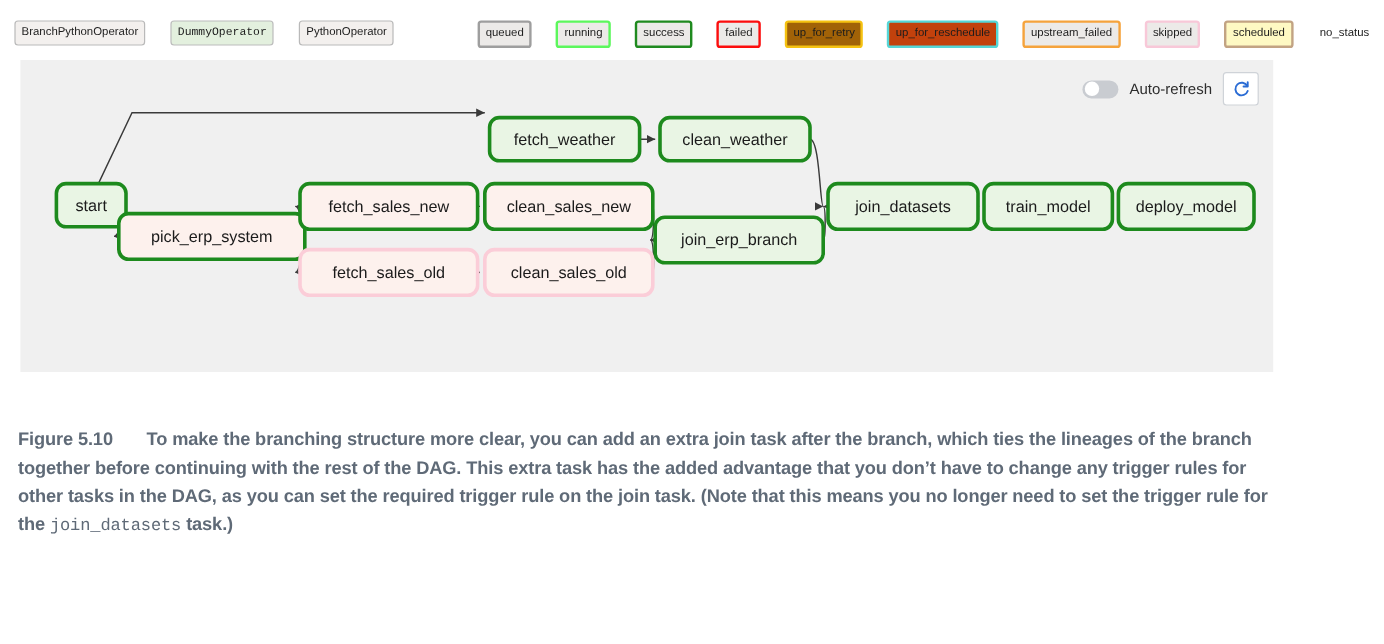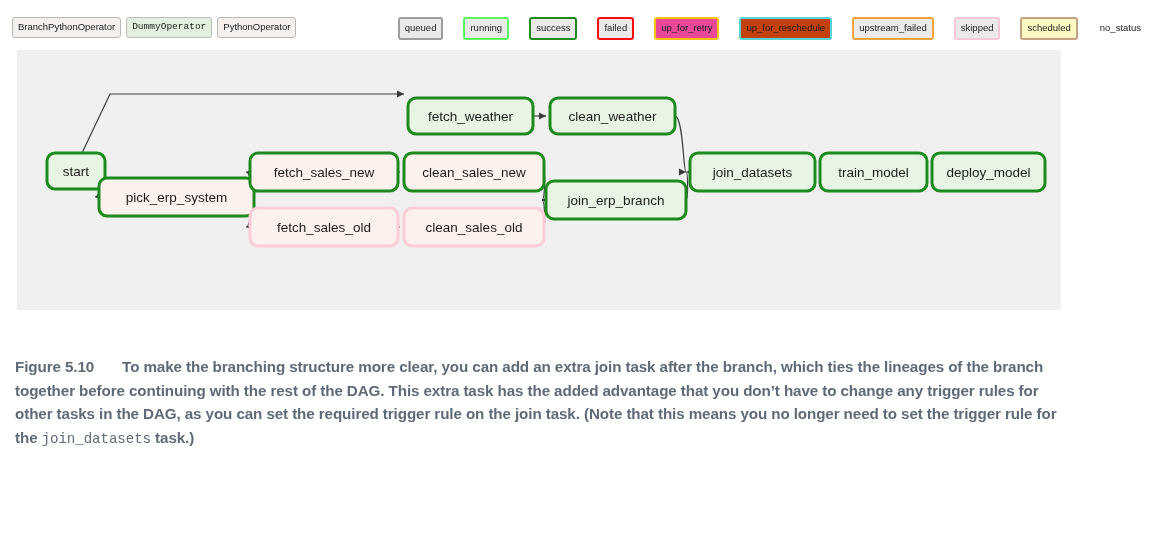--- a/index.html
+++ b/index.html
@@ -16,21 +16,21 @@
     overflow: hidden;
     color: #222;
   }
 
   
   .op-legend {
     position: absolute;
     left: 12px;
     top: 17px;
     display: flex;
-    gap: 5px;
+    gap: 21px;
     align-items: flex-end;
   }
   .chip {
     font-size: 9.5px;
     line-height: 1;
     padding: 4px 5px 5px 5px;
     border-radius: 3px;
     border: 1px solid #b9b9b9;
     background: #f3f0ee;
     color: #1c1c1c;
@@ -162,30 +162,42 @@
     <div class="chip">BranchPythonOperator</div>
     <div class="chip op-dummy">DummyOperator</div>
     <div class="chip">PythonOperator</div>
   </div>
 
 <div class="status-legend">
     <div class="status-chip" style="border-color: rgb(158, 158, 158); background: rgb(236, 234, 232);">queued</div>
     <div class="status-chip" style="border-color: rgb(92, 247, 92); background: rgb(236, 234, 232);">running</div>
     <div class="status-chip" style="border-color: rgb(31, 138, 31); background: rgb(236, 234, 232);">success</div>
     <div class="status-chip" style="border-color: rgb(252, 13, 13); background: rgb(236, 234, 232);">failed</div>
-    <div class="status-chip" style="border-color: rgb(245, 194, 17); background: #ec4899;">up_for_retry</div>
+    <div class="status-chip" style="border-color: rgb(245, 194, 17); background: #a16207;">up_for_retry</div>
     <div class="status-chip" style="border-color: rgb(85, 214, 214); background: #c2410c;">up_for_reschedule</div>
     <div class="status-chip" style="border-color: rgb(245, 163, 60); background: rgb(236, 234, 232);">upstream_failed</div>
     <div class="status-chip" style="border-color: rgb(248, 200, 216); background: rgb(236, 234, 232);">skipped</div>
     <div class="status-chip" style="border-color: rgb(194, 163, 131); background: #fef9c3;">scheduled</div>
     <div class="status-plain">no_status</div>
   </div>
 
 <div class="graph-panel">
 
+  <div class="refresh-bar">
+    <div class="toggle">
+      <div class="knob"></div>
+    </div>
+    <span class="refresh-label">Auto-refresh</span>
+    <div class="refresh-btn">
+      <svg width="15" height="15" viewBox="0 0 16 16">
+        <path d="M13.2 5.0 A5.6 5.6 0 1 0 13.6 9.4" fill="none" stroke="#2b6cd4" stroke-width="1.7" stroke-linecap="round"></path>
+        <path d="M13.6 1.6 L13.6 5.4 L9.9 5.4" fill="none" stroke="#2b6cd4" stroke-width="1.7" stroke-linecap="round" stroke-linejoin="round"></path>
+      </svg>
+    </div>
+  </div>
 
   <svg class="graph-svg" viewBox="0 0 1044 260">
     <defs>
       <marker id="arrow" markerWidth="7" markerHeight="7" refX="6" refY="3" orient="auto" markerUnits="strokeWidth">
         <path d="M0,0 L6,3 L0,6 z" fill="#3a3a3a"></path>
       </marker>
     </defs>
     <g id="edge-layer">
         <path d="M65,103 L93,44 L387,44" fill="none" stroke="#3a3a3a" stroke-width="1.2" marker-end="url(#arrow)"></path>
         <path d="M88,121 C84.7,121 84.7,147 78,147" fill="none" stroke="#3a3a3a" stroke-width="1.2" marker-end="url(#arrow)"></path>

